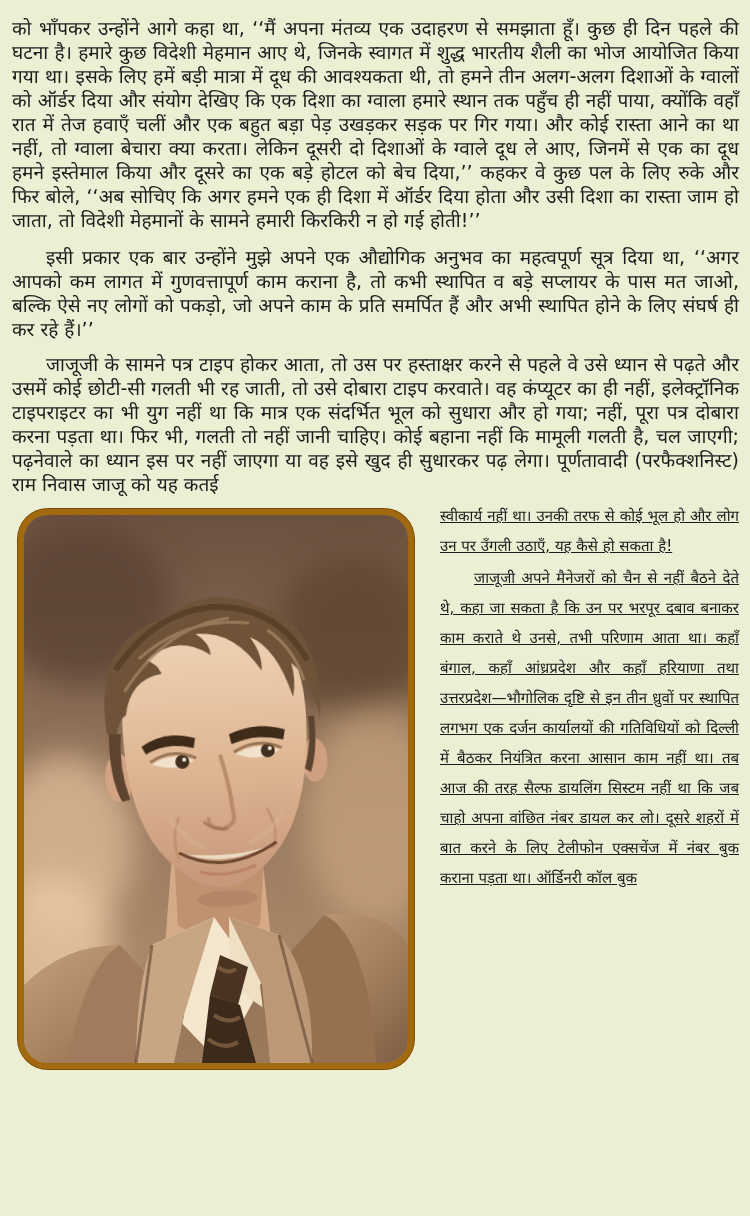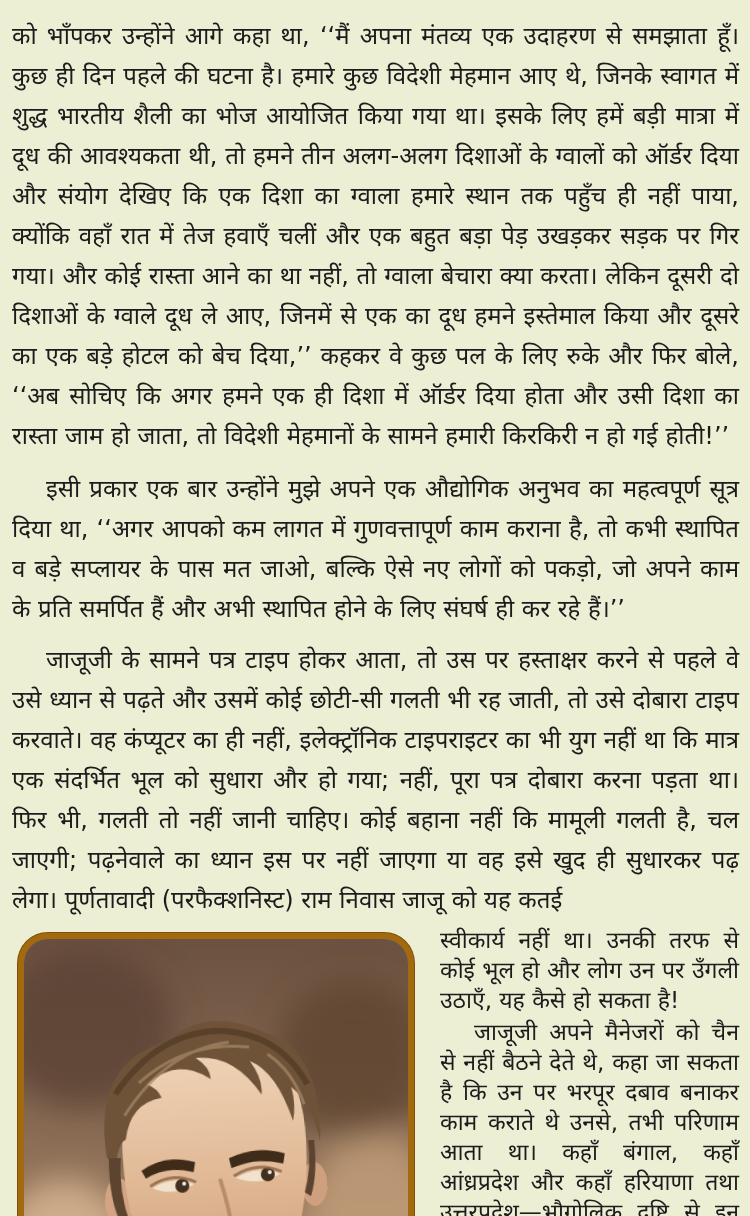--- a/index.html
+++ b/index.html
@@ -8,22 +8,22 @@
     width:750px;height:1216px;
     background:#edefd5;
     overflow:hidden;
     font-family:"DejaVu Sans", sans-serif;
     color:#1c1c1c;
     box-sizing:border-box;
     padding:16px 11px 0 12px;
   }
   .para{
     margin:0;
-    font-size:24px;
-    line-height:40px;
+    font-size:19px;
+    line-height:24px;
     text-align:justify;
     text-justify:inter-word;
     letter-spacing:0px;
   }
   .para.indent{ text-indent:34px; }
   .p1{ margin-bottom:13px; }
   .p2{ margin-bottom:11px; }
   .bottom{
     display:flex;
     align-items:flex-start;
@@ -38,22 +38,23 @@
     border-radius:30px;
     overflow:hidden;
     background:#8f7158;
   }
   .photo-frame svg{ display:block; width:100%; height:100%; }
   .col{
     flex:1 1 auto;
     margin-left:26px;
   }
   .col .para{
-    font-size:23px;
+    font-size:15px;
     line-height:30px;
+    text-decoration:underline;
   }
   .col .para.indent{ text-indent:34px; margin-top:2px; }
 </style>
 </head>
 <body>
 
 <div class="page">
 
   <p class="para p1">को भाँपकर उन्होंने आगे कहा था, ‘‘मैं अपना मंतव्य एक उदाहरण से समझाता हूँ। कुछ ही दिन पहले की घटना है। हमारे कुछ विदेशी मेहमान आए थे, जिनके स्वागत में शुद्ध भारतीय शैली का भोज आयोजित किया गया था। इसके लिए हमें बड़ी मात्रा में दूध की आवश्यकता थी, तो हमने तीन अलग-अलग दिशाओं के ग्वालों को ऑर्डर दिया और संयोग देखिए कि एक दिशा का ग्वाला हमारे स्थान तक पहुँच ही नहीं पाया, क्योंकि वहाँ रात में तेज हवाएँ चलीं और एक बहुत बड़ा पेड़ उखड़कर सड़क पर गिर गया। और कोई रास्ता आने का था नहीं, तो ग्वाला बेचारा क्या करता। लेकिन दूसरी दो दिशाओं के ग्वाले दूध ले आए, जिनमें से एक का दूध हमने इस्तेमाल किया और दूसरे का एक बड़े होटल को बेच दिया,’’ कहकर वे कुछ पल के लिए रुके और फिर बोले, ‘‘अब सोचिए कि अगर हमने एक ही दिशा में ऑर्डर दिया होता और उसी दिशा का रास्ता जाम हो जाता, तो विदेशी मेहमानों के सामने हमारी किरकिरी न हो गई होती!’’</p>
 

